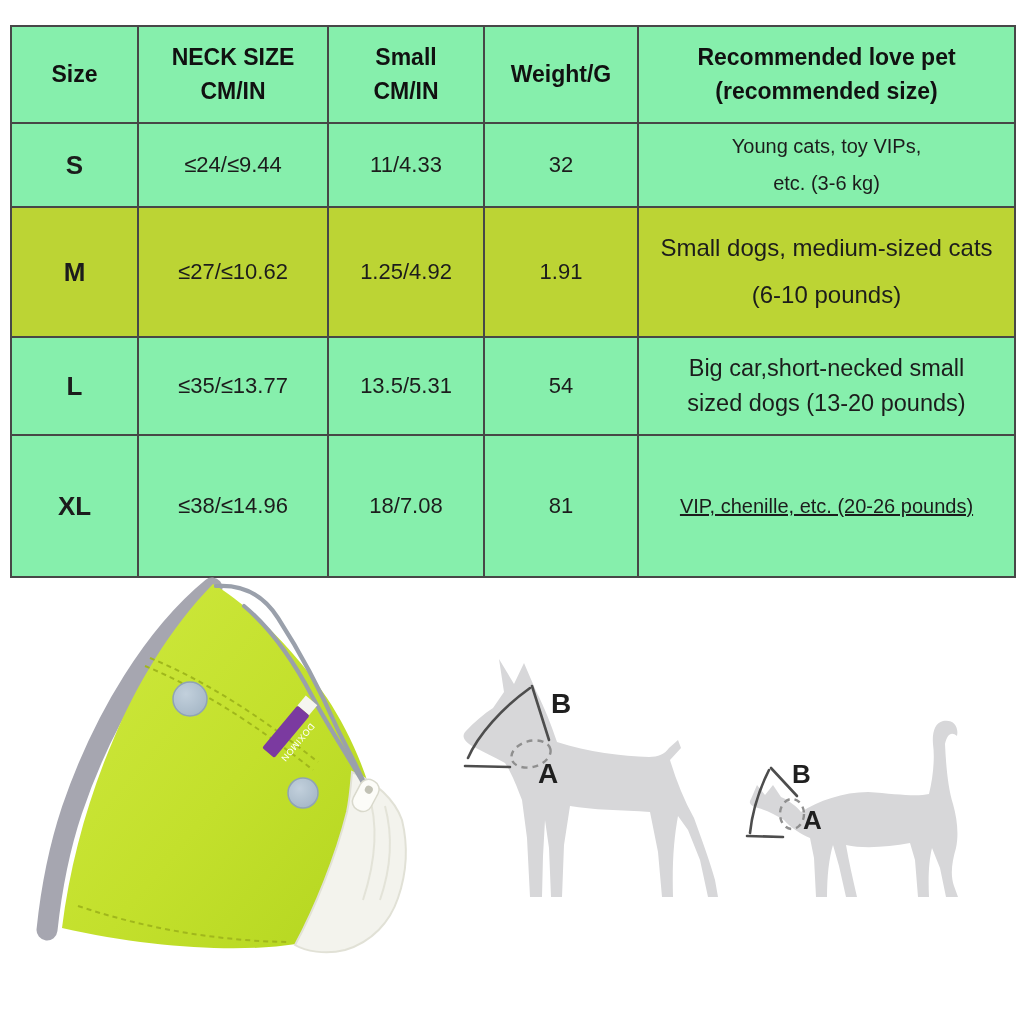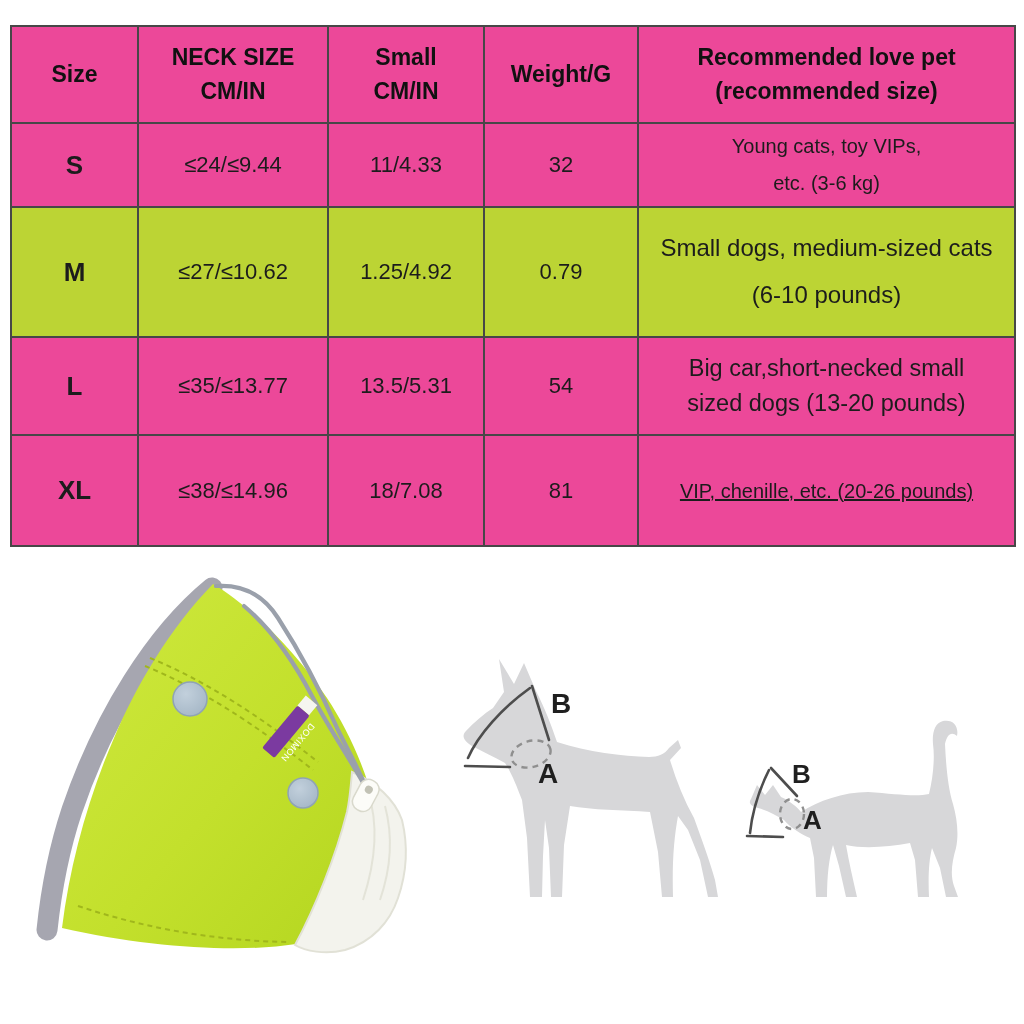--- a/index.html
+++ b/index.html
@@ -3,34 +3,34 @@
 <meta charset="utf-8">
 <style>
   html,body{margin:0;padding:0;background:#ffffff;}
   body{
     position:relative;width:1024px;height:1024px;overflow:hidden;
     font-family:"Liberation Sans", sans-serif;color:#1c1c1c;
   }
   
   .size-table{
     position:absolute;left:10px;top:25px;width:1004px;
-    border-collapse:collapse;table-layout:fixed;background:#ec4899;
+    border-collapse:collapse;table-layout:fixed;background:#86efac;
   }
   .size-table td,.size-table th{
     border:2px solid #474747;text-align:center;vertical-align:middle;
     padding:2px 8px;white-space:pre-line;
   }
   .size-table th{font-size:23px;font-weight:bold;line-height:1.45;color:#111;}
   .col-size{font-size:26px;font-weight:bold;}
   .cell-val{font-size:22px;font-weight:normal;margin-top:8px;}
   .row-head{height:97px;}
   .row-s{height:84px;}
   .row-m{height:130px;}
   .row-l{height:98px;}
-  .row-xl{height:111px;}
+  .row-xl{height:142px;}
   .hl td{background:#bcd434;}
   .pet-s{font-size:20px;line-height:1.85;}
   .pet-m{font-size:24px;line-height:1.95;}
   .pet-l{font-size:23.5px;line-height:1.5;margin-left:20px;}
   .pet-xl{font-size:20px;line-height:1.5;text-decoration:underline;}
   
   .art{position:absolute;left:0;top:555px;width:1024px;height:469px;}
   .measure-line{fill:none;stroke:#4d4d4d;stroke-width:2.6;stroke-linecap:round;}
   .dash{fill:none;stroke:#8f8f8f;stroke-width:2.4;stroke-dasharray:6 5;}
   .ab-label{font-family:"Liberation Sans",sans-serif;font-weight:bold;fill:#1f1f1f;}
@@ -64,21 +64,21 @@
     <td class="cell-val">≤24/≤9.44</td>
     <td class="cell-val">11/4.33</td>
     <td class="cell-val">32</td>
     <td class="pet-s">Young cats, toy VIPs,
 etc. (3-6 kg)</td>
   </tr>
   <tr class="row-m hl">
     <td class="col-size">M</td>
     <td class="cell-val">≤27/≤10.62</td>
     <td class="cell-val">1.25/4.92</td>
-    <td class="cell-val">0.79</td>
+    <td class="cell-val">1.91</td>
     <td class="pet-m">Small dogs, medium-sized cats
 (6-10 pounds)</td>
   </tr>
   <tr class="row-l">
     <td class="col-size">L</td>
     <td class="cell-val">≤35/≤13.77</td>
     <td class="cell-val">13.5/5.31</td>
     <td class="cell-val">54</td>
     <td class="pet-l">Big car,short-necked small
 sized dogs (13-20 pounds)</td>

